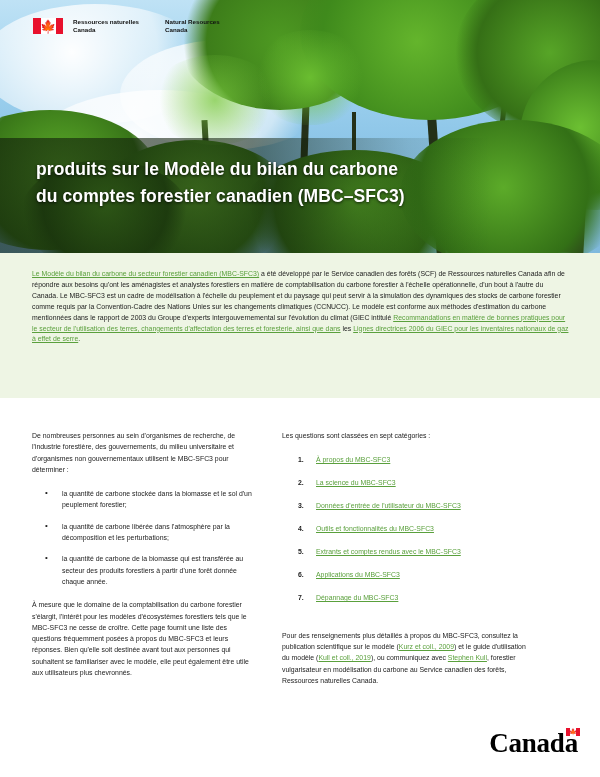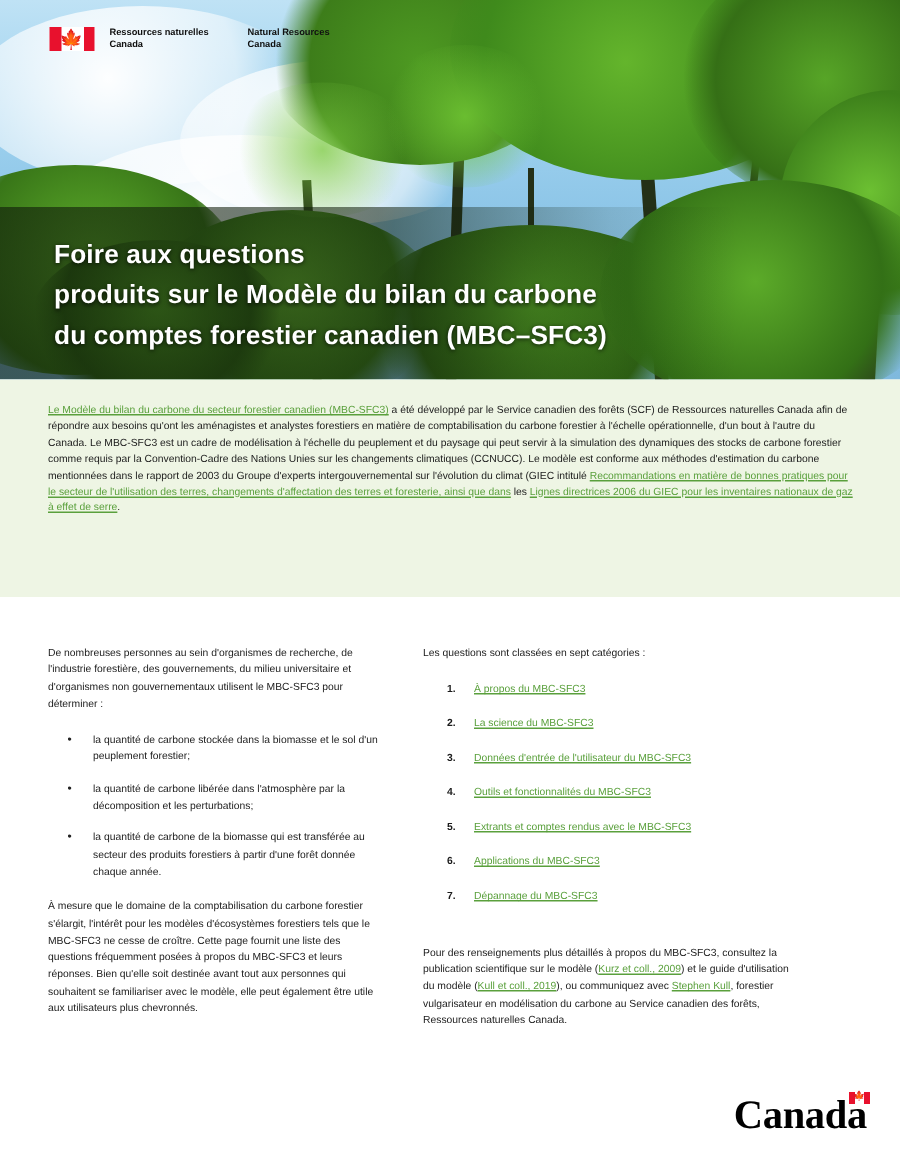--- a/index.html
+++ b/index.html
@@ -152,21 +152,20 @@
     <div class="foliage" style="left:240px;top:150px;width:230px;height:130px;background:radial-gradient(circle at 50% 40%, #4f9923, #2f6414 58%, rgba(47,100,20,0) 76%);"></div>
     <div class="foliage" style="left:400px;top:120px;width:230px;height:150px;background:radial-gradient(circle at 45% 45%, #5cab29, #337016 56%, rgba(51,112,22,0) 75%);"></div>
     <div class="foliage" style="left:250px;top:30px;width:120px;height:95px;background:radial-gradient(circle at 50% 50%, rgba(110,195,50,.9), rgba(70,140,30,0) 68%);"></div>
     <div class="foliage" style="left:150px;top:55px;width:130px;height:90px;background:radial-gradient(circle at 50% 50%, rgba(120,200,60,.75), rgba(70,140,30,0) 70%);"></div>
     <div class="foliage" style="left:20px;top:160px;width:170px;height:110px;background:radial-gradient(circle at 50% 40%, #55a526, #2d6113 58%, rgba(45,97,19,0) 76%);"></div>
   </div>
 
   <div class="hero-dark"></div>
 
   <div class="hero-title">
-    <div>Foire aux questions</div>
     <div>produits sur le Modèle du bilan du carbone</div>
     <div>du comptes forestier canadien (MBC–SFC3)</div>
   </div>
 </div>
 
 <div class="sig">
   <span class="flag">
     <span class="band l"></span>
     <span class="band r"></span>
     <span class="leaf">🍁</span>

